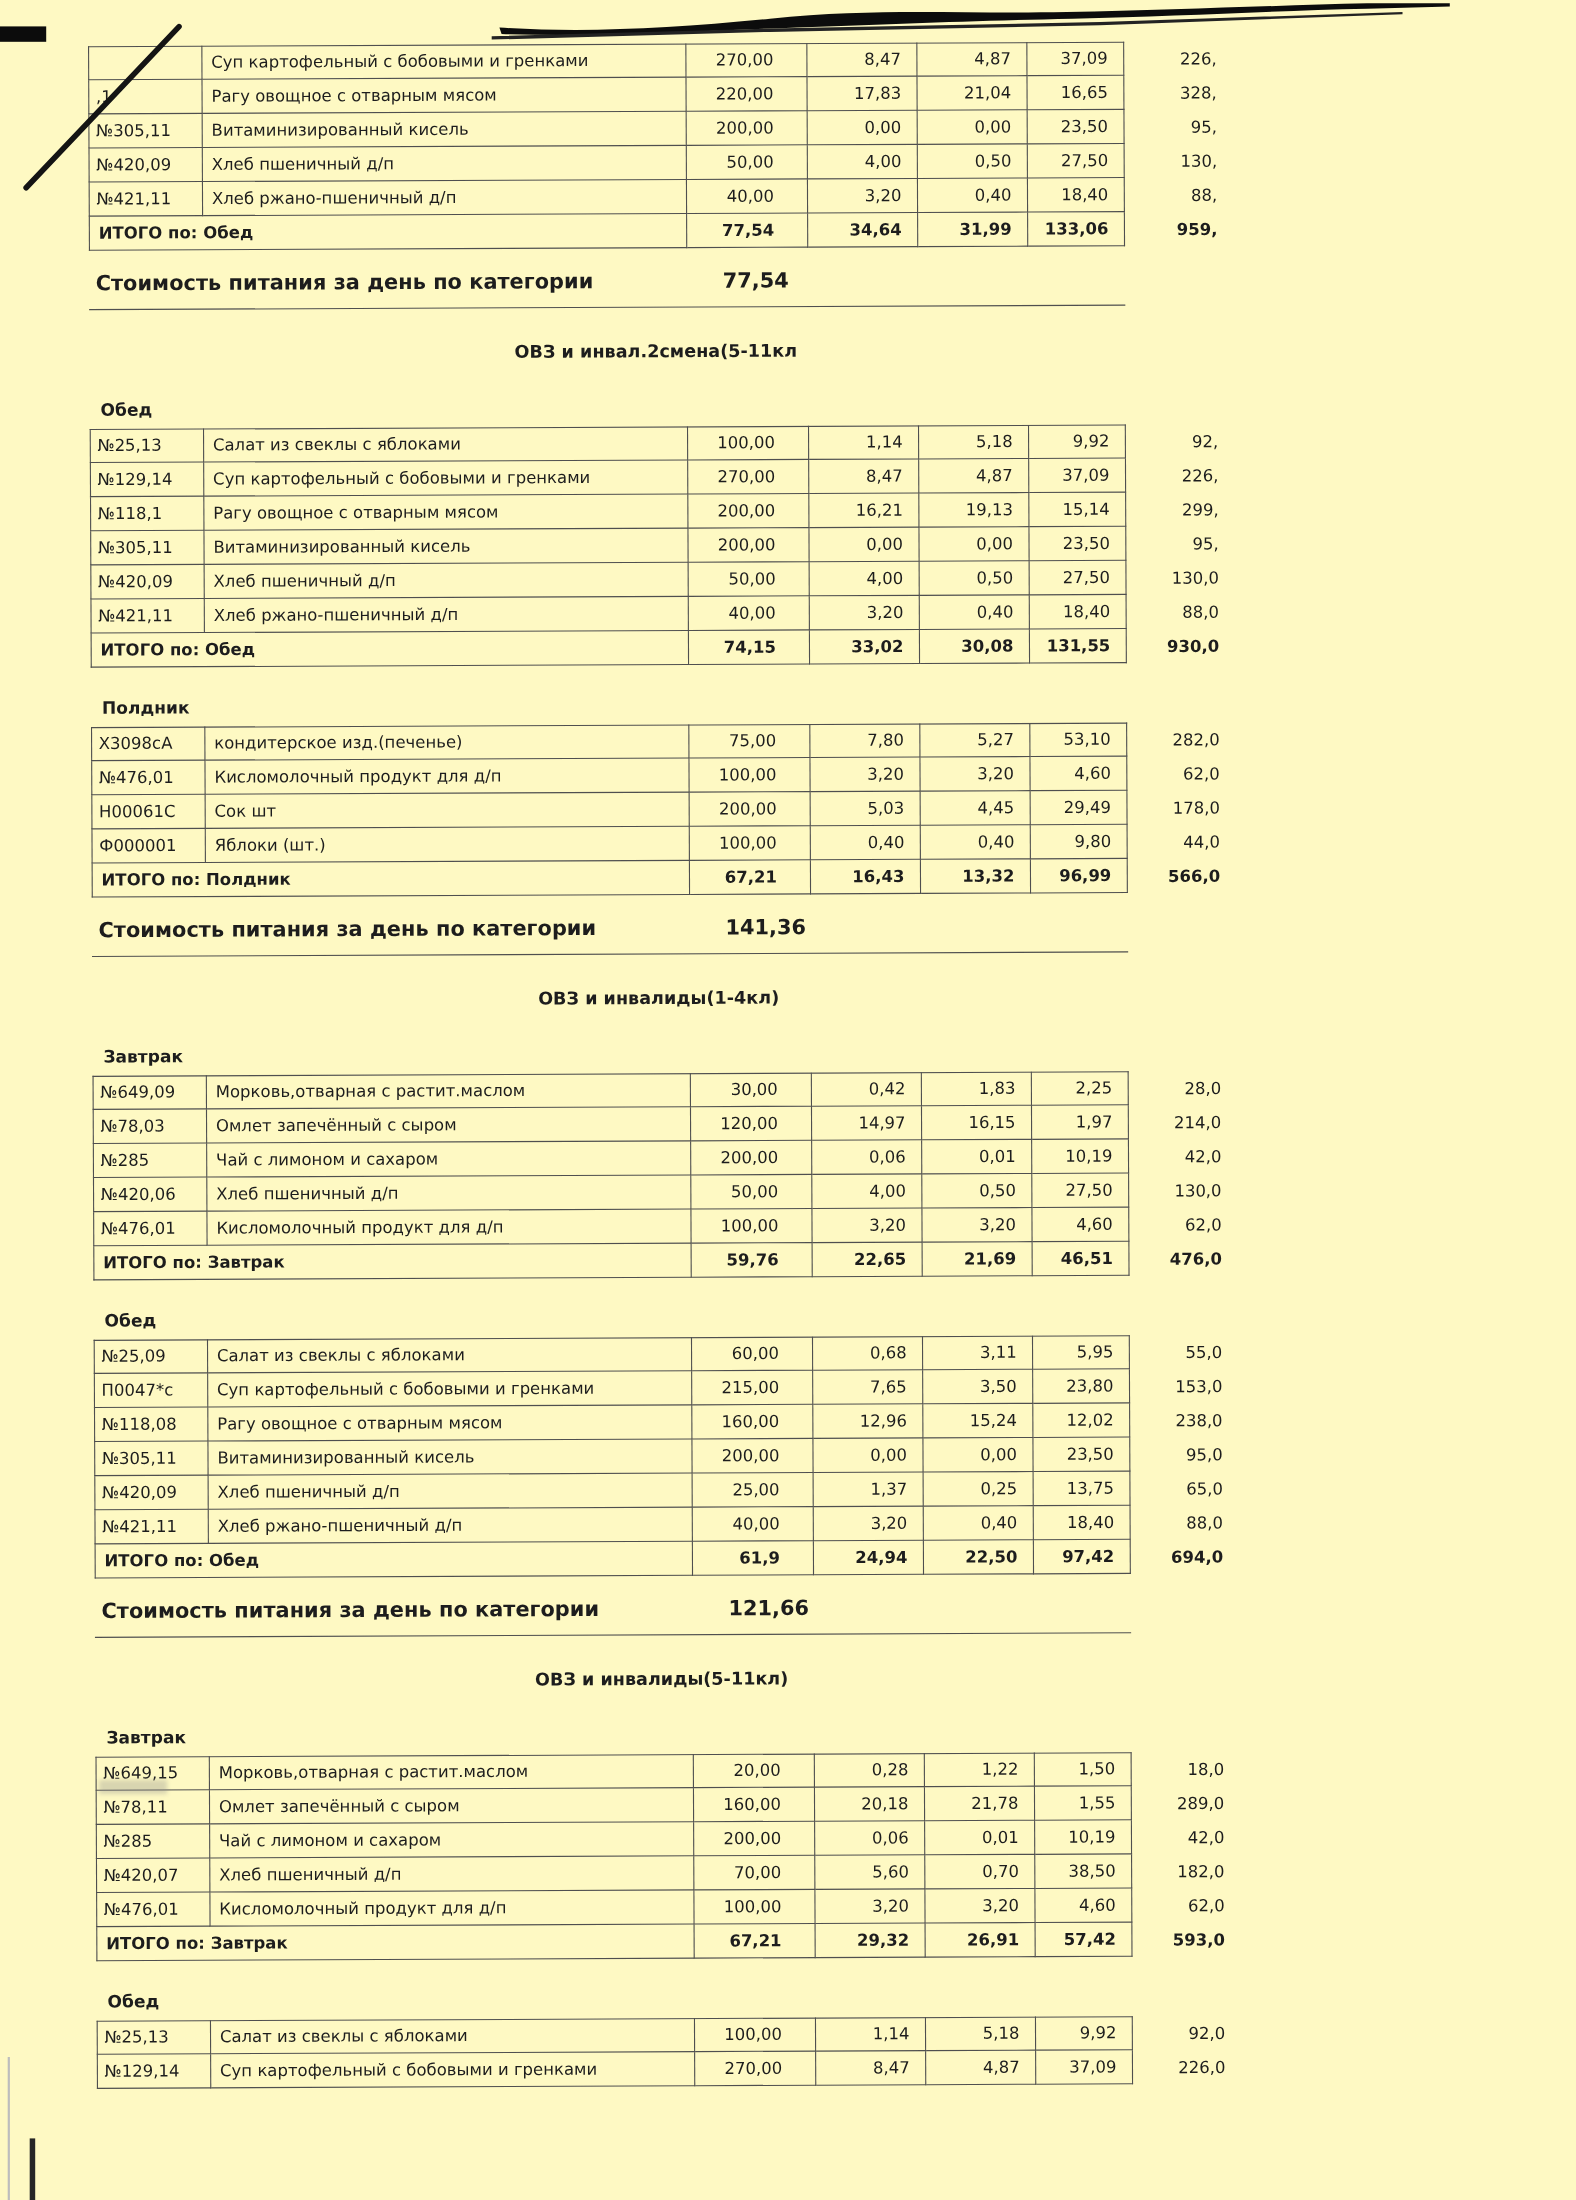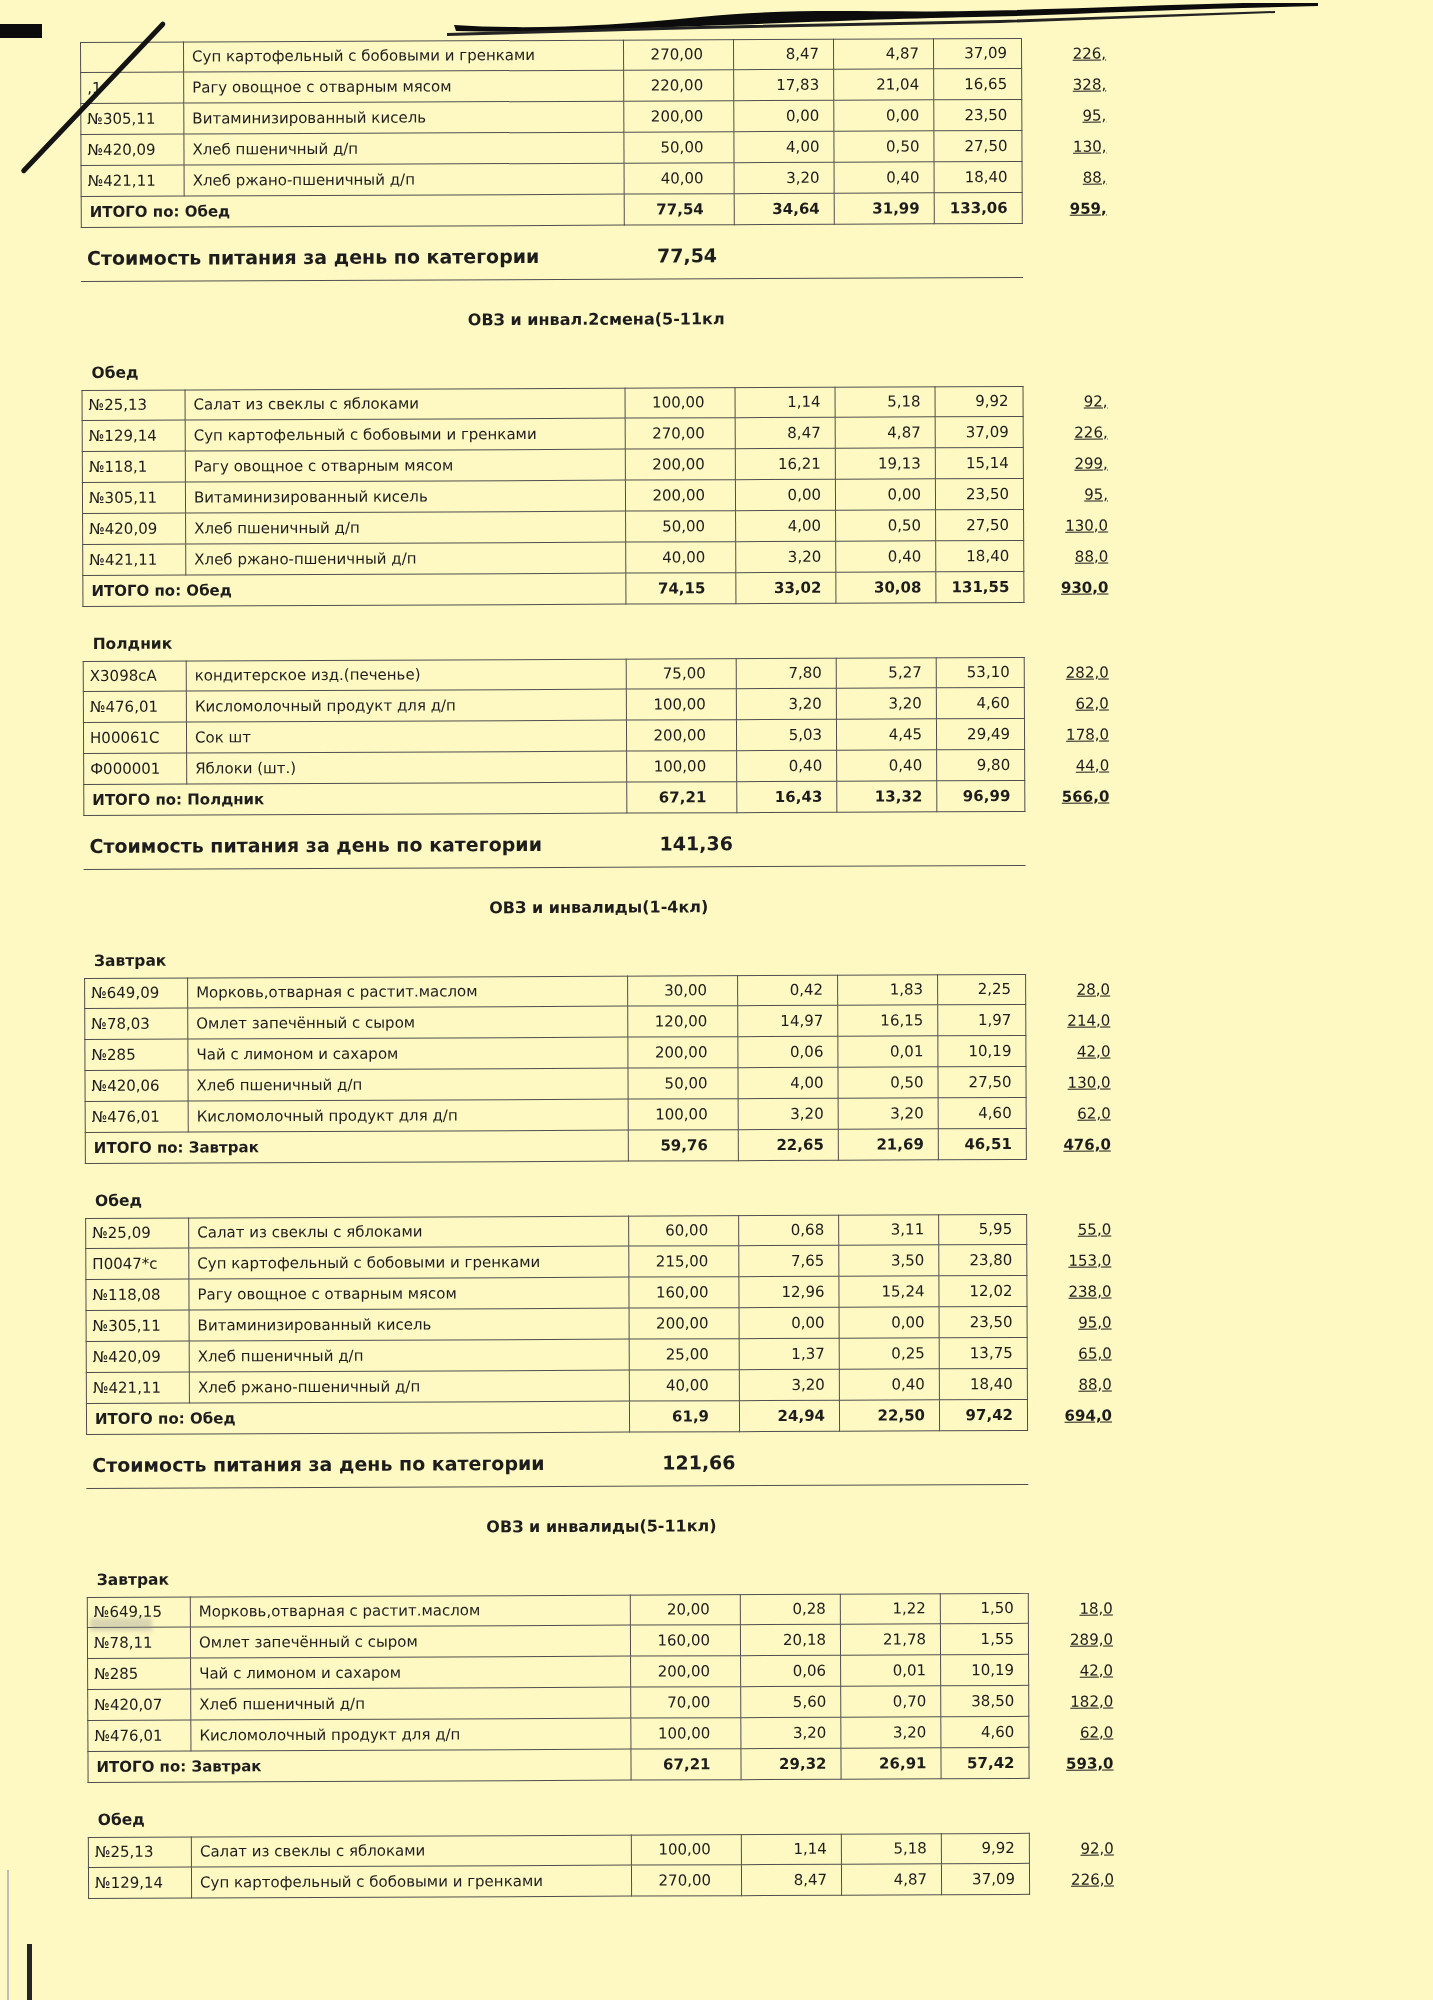--- a/index.html
+++ b/index.html
@@ -25,21 +25,21 @@
     display:flex; align-items:center; font-size:15px;
     overflow:hidden; white-space:nowrap; height:100%;
   }
   .b   { border-right:1px solid #4f4f4f; border-bottom:1px solid #4f4f4f; }
   .first { border-left:1px solid #4f4f4f; }
   .cc  { width:104px; padding-left:6px; }
   .cn  { width:440px; padding-left:8px; }
   .cq  { width:110px; justify-content:flex-end; padding-right:30px;text-align:center; }
   .cv  { width:100px; justify-content:flex-end; padding-right:14px; }
   .cv3 { width:88px;  justify-content:flex-end; padding-right:14px; }
-  .cf  { width:86px;  justify-content:flex-end; padding-right:2px;text-decoration:underline; }
+  .cf  { width:86px;  justify-content:flex-end; padding-right:2px; }
   .total .c { font-weight:bold; }
   .tlabel { width:544px; padding-left:8px; }
   
   .meal-title {
     margin:24px 0 4px 0; height:26px; line-height:26px;
     font-weight:bold; font-size:15.5px; padding-left:10px;
   }
   .cat-title {
     margin:26px 0 20px 0; height:28px; line-height:28px;
     font-weight:bold; font-size:16px; text-align:center; width:1030px;

